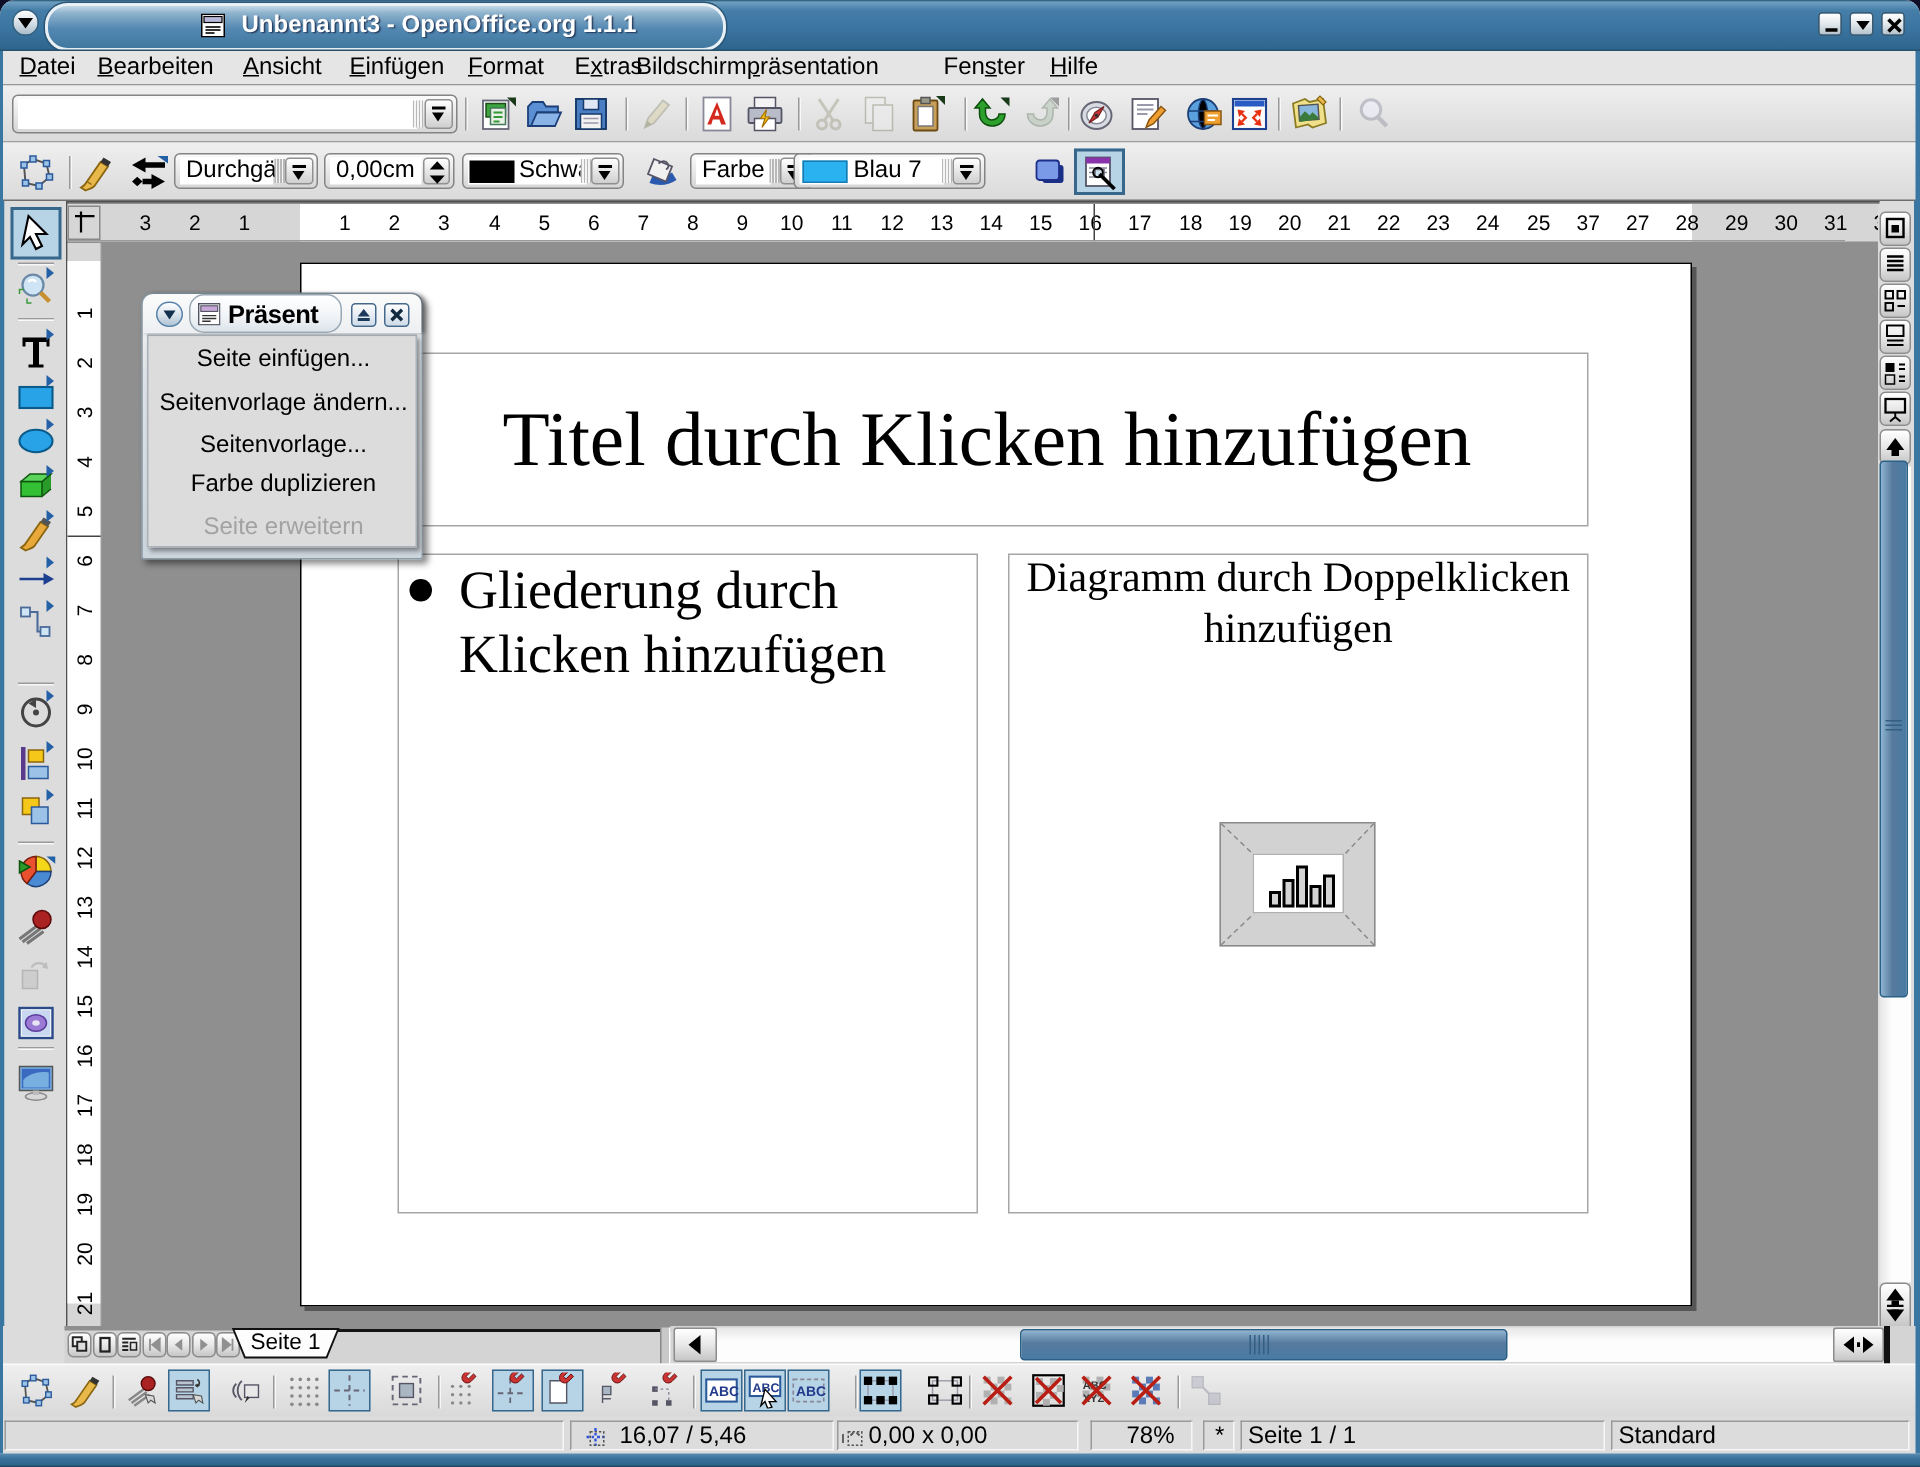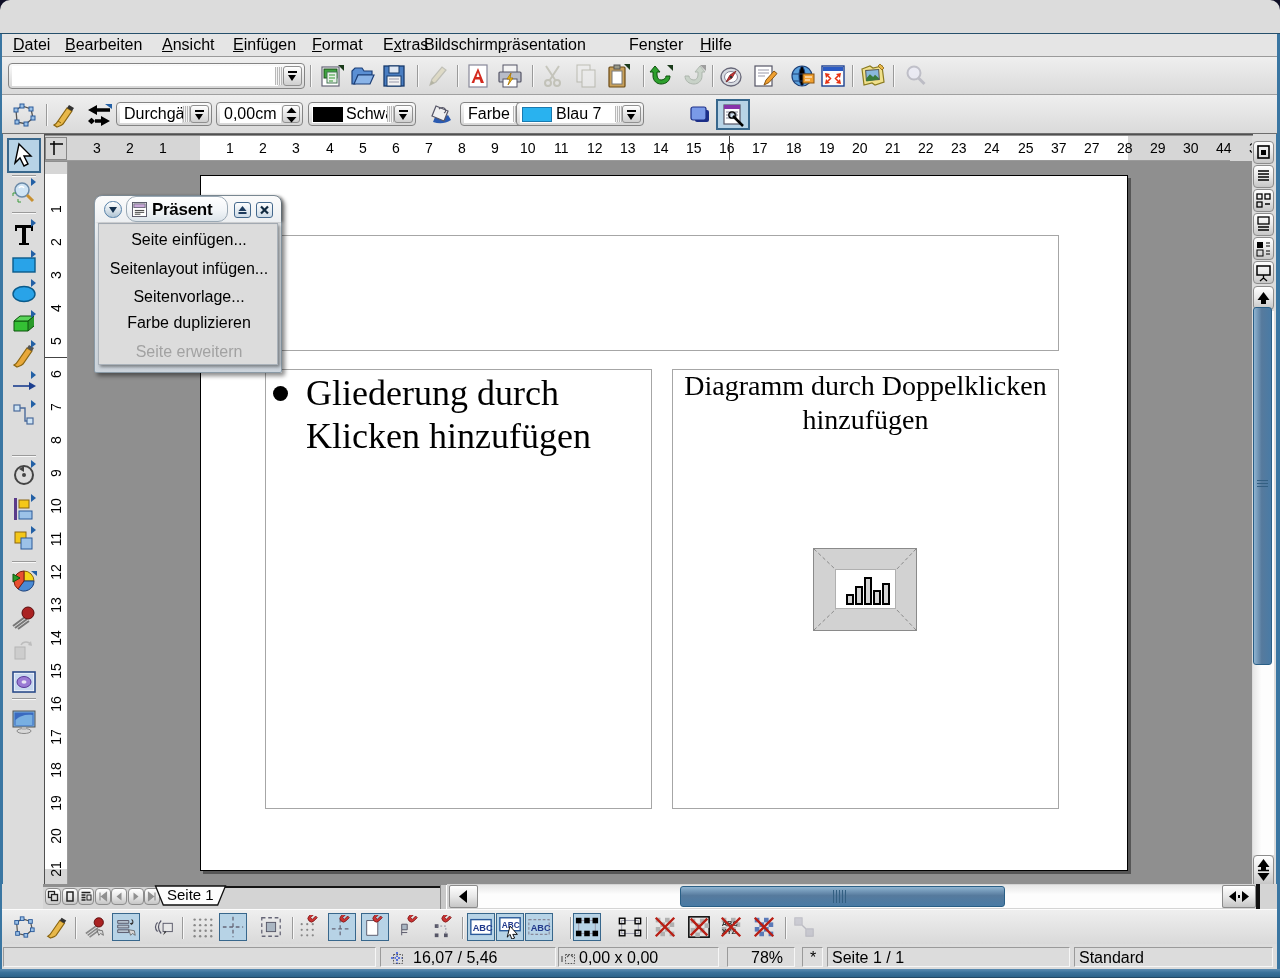--- a/index.html
+++ b/index.html
@@ -81,20 +81,45 @@
 #btb { position:absolute; left:0; top:909px; width:1280px; height:35px; background:linear-gradient(to bottom,#efefef,#d9d9d9); border-top:1px solid #fcfcfc; }
 #statusbar { position:absolute; left:0; top:944px; width:1280px; height:25px; background:#dcdcdc; font-size:16px; }
 .sfield { position:absolute; top:3px; height:20px; border:1px solid #9a9a9a; border-bottom-color:#f6f6f6; border-right-color:#f6f6f6; background:#dcdcdc; }
 .sfield span { position:absolute; top:1px; white-space:nowrap; }
 #botframe { position:absolute; left:0; top:969px; width:1280px; height:9px; background:linear-gradient(to bottom,#5a8cb2 0%,#39719a 40%,#2d648c 85%,#1c3a52 100%); }
 .pressed { background:#b7d3e6 !important; border:1px solid #38678c !important; border-radius:0 !important; }
 </style>
 </head>
 <body>
 <div id="win">
+  <div id="titlebar">
+    <div id="menubtn"></div>
+    <div id="titletab"></div>
+    <svg id="titleicon" viewBox="0 0 16 16">
+        <rect x="0.5" y="0.5" width="15" height="15" fill="#fff" stroke="#000"></rect>
+        <rect x="2" y="2" width="12" height="4" fill="#b8b8d8" stroke="#000" stroke-width="0.8"></rect>
+        <path d="M3 9h10M3 11h10M3 13h6" stroke="#333" stroke-width="1.2"></path>
+      </svg>
+    <div id="titletext">Unbenannt3 - OpenOffice.org 1.1.1</div>
+    <div class="tbtn" style="left:1212px;">
+        <svg width="14" height="14">
+          <path d="M3 10h8" stroke="#000" stroke-width="2.4"></path>
+        </svg>
+      </div>
+    <div class="tbtn" style="left:1233px;">
+        <svg width="14" height="14">
+          <path d="M2.5 4h9l-4.5 6z" fill="#000"></path>
+        </svg>
+      </div>
+    <div class="tbtn" style="left:1254px;">
+        <svg width="14" height="14">
+          <path d="M3 3l8 8M11 3l-8 8" stroke="#000" stroke-width="2.4"></path>
+        </svg>
+      </div>
+  </div>
   <div style="position:absolute;left:0;top:33px;width:1280px;height:1px;background:#26506c;z-index:5;"></div>
   <div style="position:absolute;left:0;top:34px;width:2px;height:935px;background:#3a76a2;z-index:5;"></div>
   <div style="position:absolute;left:1277px;top:34px;width:3px;height:935px;background:#3a76a2;z-index:5;"></div>
   <div id="menubar">
     <span style="left:13px;"><u>D</u>atei</span>
     <span style="left:65px;"><u>B</u>earbeiten</span>
     <span style="left:162px;"><u>A</u>nsicht</span>
     <span style="left:233px;"><u>E</u>infügen</span>
     <span style="left:312px;"><u>F</u>ormat</span>
     <span style="left:383px;">E<u>x</u>tras</span>
@@ -302,21 +327,21 @@
           <path d="M6 4l12 5-4 10-12-5z" fill="#f0f0f0" stroke="#556" stroke-width="1.2"></path>
           <path d="M9 7c2-2 5-2 6 0 1 1 1 3-1 4" fill="none" stroke="#556" stroke-width="1.2"></path>
         </svg>
       </div>
     <div class="kcombo" style="left:460px;top:7px;width:82px;height:24px;">
       <div class="kfield" style="right:27px;"></div>
       <div class="ktext" style="left:7px;top:2px;">Farbe</div>
       <div class="kgrip" style="right:21px;"></div>
       <div class="kdd" style="right:2px;"></div>
     </div>
-    <div class="kcombo" style="left:516px;top:7px;width:128px;height:24px;">
+    <div class="kcombo" style="left:529px;top:7px;width:128px;height:24px;">
       <div class="kfield" style="right:27px;"></div>
       <div style="position:absolute;left:5px;top:4px;width:30px;height:15px;background:#29b2ef;border:1px solid #1a7ab0;"></div>
       <div class="ktext" style="left:39px;top:2px;">Blau 7</div>
       <div class="kgrip" style="right:21px;"></div>
       <div class="kdd" style="right:2px;"></div>
     </div>
     <div class="ic" style="left:687px;top:7px;">
         <svg viewBox="0 0 26 26">
           <rect x="8" y="8" width="14" height="12" rx="2" fill="#1c2f88"></rect>
           <rect x="4" y="5" width="15" height="13" rx="2" fill="#7a9ae8" stroke="#1c2f88" stroke-width="1.2"></rect>
@@ -469,20 +494,21 @@
             <rect x="11" y="19" width="4" height="3" fill="#bbb"></rect>
           </svg>
         </div>
     </div>
     <div id="docarea">
       <div id="canvas">
         <div id="page">
           <div class="phbox" style="left:64px;top:59px;width:794px;height:116px;"></div>
           <div class="phbox" style="left:64px;top:193px;width:387px;height:440px;"></div>
           <div class="phbox" style="left:471px;top:193px;width:387px;height:440px;"></div>
+          <div style="position:absolute;left:60px;top:92px;width:794px;text-align:center;font-family:'Liberation Serif',serif;font-size:51.5px;line-height:51px;white-space:nowrap;">Titel durch Klicken hinzufügen</div>
           <div style="position:absolute;left:72px;top:210px;width:15px;height:15px;border-radius:50%;background:#000;"></div>
           <div style="position:absolute;left:471px;top:193px;width:387px;text-align:center;font-family:'Liberation Serif',serif;font-size:28px;line-height:34px;">Diagramm durch Doppelklicken hinzufügen</div>
           <div style="position:absolute;left:105px;top:196px;font-family:'Liberation Serif',serif;font-size:36px;line-height:43px;white-space:nowrap;">Gliederung durch<br>Klicken hinzufügen</div>
           <div style="position:absolute;left:612px;top:372px;width:104px;height:83px;background:#d2d2d2;border:1px solid #8a8a8a;">
             <svg width="102" height="81" style="position:absolute;left:0;top:0;">
                 <path d="M0 0L22 21M102 0L82 21M0 81L22 60M102 81L82 60" stroke="#8a8a8a" stroke-width="1" stroke-dasharray="3.5 2.5"></path>
               </svg>
             <div style="position:absolute;left:21px;top:20px;width:61px;height:40px;background:#fff;border:1px solid #b0b0b0;">
               <svg width="59" height="38">
                   <g stroke="#000" stroke-width="2" fill="#d4d4d4">
@@ -525,21 +551,21 @@
           <span class="rnum" style="left:840px;top:4px;">21</span>
           <span class="rnum" style="left:873px;top:4px;">22</span>
           <span class="rnum" style="left:906px;top:4px;">23</span>
           <span class="rnum" style="left:939px;top:4px;">24</span>
           <span class="rnum" style="left:973px;top:4px;">25</span>
           <span class="rnum" style="left:1006px;top:4px;">37</span>
           <span class="rnum" style="left:1039px;top:4px;">27</span>
           <span class="rnum" style="left:1072px;top:4px;">28</span>
           <span class="rnum" style="left:1105px;top:4px;">29</span>
           <span class="rnum" style="left:1138px;top:4px;">30</span>
-          <span class="rnum" style="left:1171px;top:4px;">44</span>
+          <span class="rnum" style="left:1171px;top:4px;">31</span>
           <span class="rnum" style="left:1204px;top:4px;">32</span>
         <div style="position:absolute;left:684px;top:0;width:1px;height:25px;background:#444;"></div>
         <div style="position:absolute;left:0px;top:1px;width:22px;height:23px;background:#d6d6d6;border:1px solid #888;"></div>
         <svg style="position:absolute;left:4px;top:4px;" width="15" height="16">
             <path d="M1 4h13M5 1v14" stroke="#000" stroke-width="1.5"></path>
           </svg>
         <div style="position:absolute;left:0;bottom:0;width:1185px;height:1px;background:#9a9a9a;"></div>
       </div>
       <div id="vruler">
         <div class="rwhite" style="left:0;top:12px;width:23px;height:695px;"></div>
@@ -626,21 +652,21 @@
             </svg>
           </div>
       </div>
     </div>
     <div id="rframe"></div>
   </div>
   <div id="pal">
     <div style="position:absolute;left:0;top:0;width:188px;height:178px;border-radius:8px 8px 2px 2px;background:linear-gradient(to bottom,#fbfbfb,#dde3e8 30%,#ccd4dc);border:1px solid #8a9aa6;box-shadow:3px 3px 4px rgba(0,0,0,0.45);"></div>
     <div id="palbody" style="position:absolute;left:4px;top:28px;width:180px;height:142px;background:#dcdcdc;border:1px solid #aab2ba;">
       <div class="palitem" style="top:7px;width:180px;">Seite einfügen...</div>
-      <div class="palitem" style="top:36px;width:180px;">Seitenlayout infügen...</div>
+      <div class="palitem" style="top:36px;width:180px;">Seitenvorlage ändern...</div>
       <div class="palitem" style="top:64px;width:180px;">Seitenvorlage...</div>
       <div class="palitem" style="top:90px;width:180px;">Farbe duplizieren</div>
       <div class="palitem" style="top:119px;width:180px;color:#a2a2a2;">Seite erweitern</div>
     </div>
     <div id="paltitle" style="position:absolute;left:1px;top:1px;width:186px;height:26px;background:none;border:none;">
       <div style="position:absolute;left:9px;top:5px;width:18px;height:17px;border-radius:9px;background:linear-gradient(to bottom,#ffffff,#d8e2ea 55%,#b0c4d4);border:1px solid #5580a8;"></div>
       <div style="position:absolute;left:14px;top:11px;width:0;height:0;border:4.5px solid transparent;border-top:6.5px solid #13304e;"></div>
       <div style="position:absolute;left:31px;top:0px;width:102px;height:26px;border-radius:10px;background:linear-gradient(to bottom,#ffffff,#f2f5f8 55%,#dce4ea);border:1px solid #9aa8b4;"></div>
       <svg style="position:absolute;left:37px;top:6px;" width="15" height="15" viewBox="0 0 16 16">
           <rect x="0.5" y="0.5" width="15" height="15" fill="#fff" stroke="#556"></rect>

